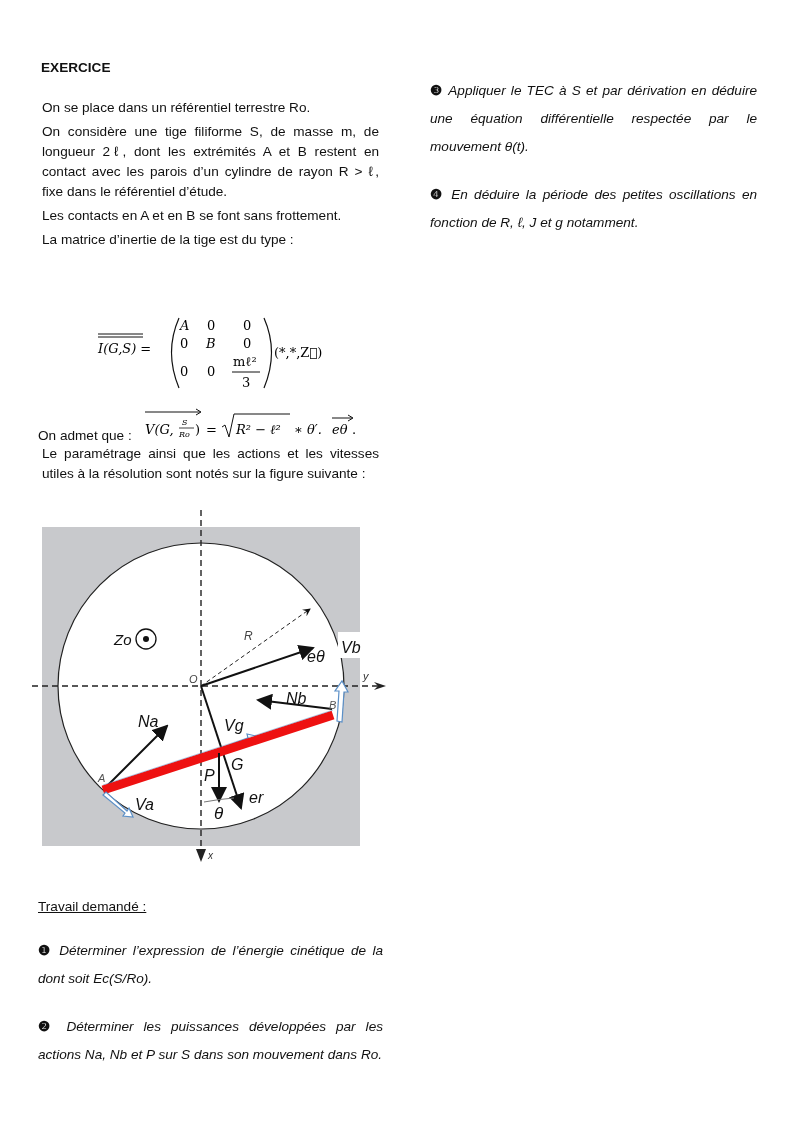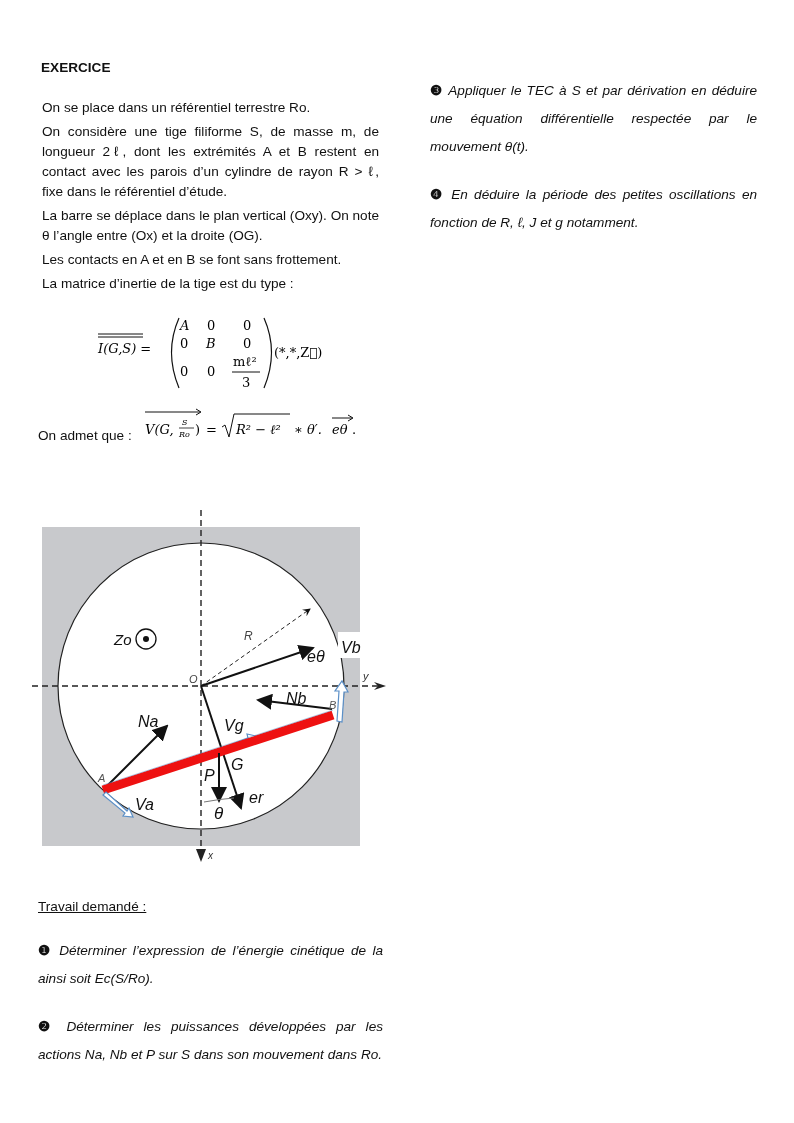--- a/index.html
+++ b/index.html
@@ -21,21 +21,20 @@
   .bullet { font-style: normal; font-weight: bold; }
   .mtx { font-family: "DejaVu Serif", serif; font-size: 13px; }
 </style>
 </head>
 <body>
 
 <div class="col-left">
   <div class="title">EXERCICE</div>
   <p class="line">On se place dans un référentiel terrestre Ro.</p>
   <p class="line">On considère une tige filiforme S, de masse m, de longueur 2ℓ, dont les extrémités A et B restent en contact avec les parois d’un cylindre de rayon R &gt; ℓ, fixe dans le référentiel d’étude.</p>
-  <p class="line">La barre se déplace dans le plan vertical (Oxy). On note θ l’angle entre (Ox) et la droite (OG).</p>
   <p class="line">Les contacts en A et en B se font sans frottement.</p>
   <p class="line">La matrice d’inertie de la tige est du type :</p>
 </div>
 
 <div class="matrix-block">
   <svg width="240" height="80" viewBox="0 0 240 80">
     <line x1="2" y1="22" x2="47" y2="22" stroke="#111" stroke-width="1"></line>
     <line x1="2" y1="25" x2="47" y2="25" stroke="#111" stroke-width="1"></line>
     <text x="2" y="41" class="mtx" font-style="italic">I(G,S) =</text>
     <path d="M83,6 Q68,40 83,76" fill="none" stroke="#111" stroke-width="1.2"></path>
@@ -69,20 +68,21 @@
       <text x="64" y="28" class="mtx">=</text>
       <path d="M80,21 L83,19 L87,31 L92,8 L148,8" fill="none" stroke="#111" stroke-width="1"></path>
       <text x="94" y="28" class="mtx" font-style="italic">R² − ℓ²</text>
       <text x="152" y="28" class="mtx" font-style="italic">∗ θ′.</text>
       <line x1="190" y1="12" x2="210" y2="12" stroke="#111" stroke-width="1"></line>
       <path d="M206,9 L211,12 L206,15" fill="none" stroke="#111" stroke-width="1"></path>
       <text x="190" y="28" class="mtx" font-style="italic">eθ</text>
       <text x="210" y="28" class="mtx">.</text>
     </svg>
   </div>
+  <p class="line" style="margin-top:8px;">Le paramétrage ainsi que les actions et les vitesses utiles à la résolution sont notés sur la figure suivante :</p>
 </div>
 
 <div class="figure">
   <svg width="360" height="355" viewBox="0 0 360 355">
     <defs>
       <marker id="ahBlack" markerWidth="8" markerHeight="8" refX="7" refY="4" orient="auto">
         <path d="M0,0 L8,4 L0,8 Z" fill="#111"></path>
       </marker>
       <marker id="ahDash" markerWidth="8" markerHeight="8" refX="7" refY="4" orient="auto">
         <path d="M0,0 L8,4 L0,8 L3,4 Z" fill="#111"></path>
@@ -145,21 +145,21 @@
     <path d="M174,294 Q190,291 204,290" fill="none" stroke="#777" stroke-width="1"></path>
     <text x="184" y="311" font-size="17" font-style="italic" fill="#111">θ</text>
   </svg>
 </div>
 
 <div class="travail">
   <p class="tight underline">Travail demandé :</p>
   <div class="gap"></div>
   <p class="q">
     <span class="bullet">❶</span>
-    <span>Déterminer l’expression de l’énergie cinétique de la ainsi soit Ec(S/Ro).</span>
+    <span>Déterminer l’expression de l’énergie cinétique de la dont soit Ec(S/Ro).</span>
   </p>
   <div class="gap"></div>
   <p class="q">
     <span class="bullet">❷</span>
     <span>Déterminer les puissances développées par les actions Na, Nb et P sur S dans son mouvement dans Ro.</span>
   </p>
 </div>
 
 <div class="col-right">
   <p class="q">

